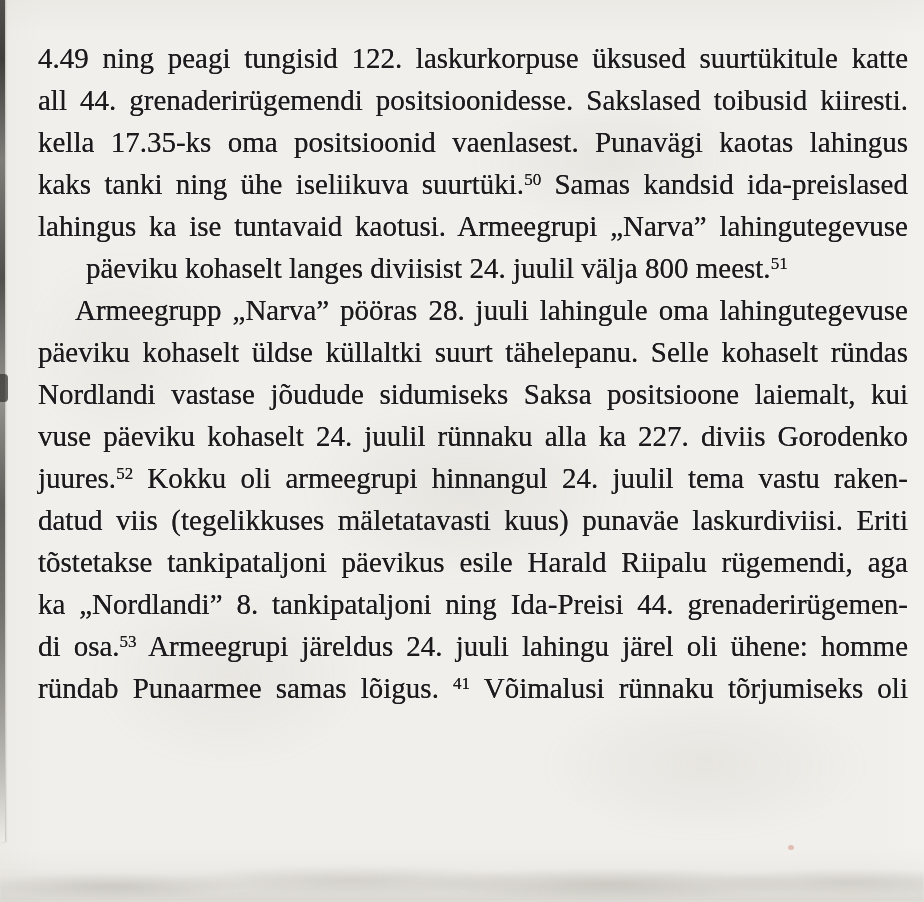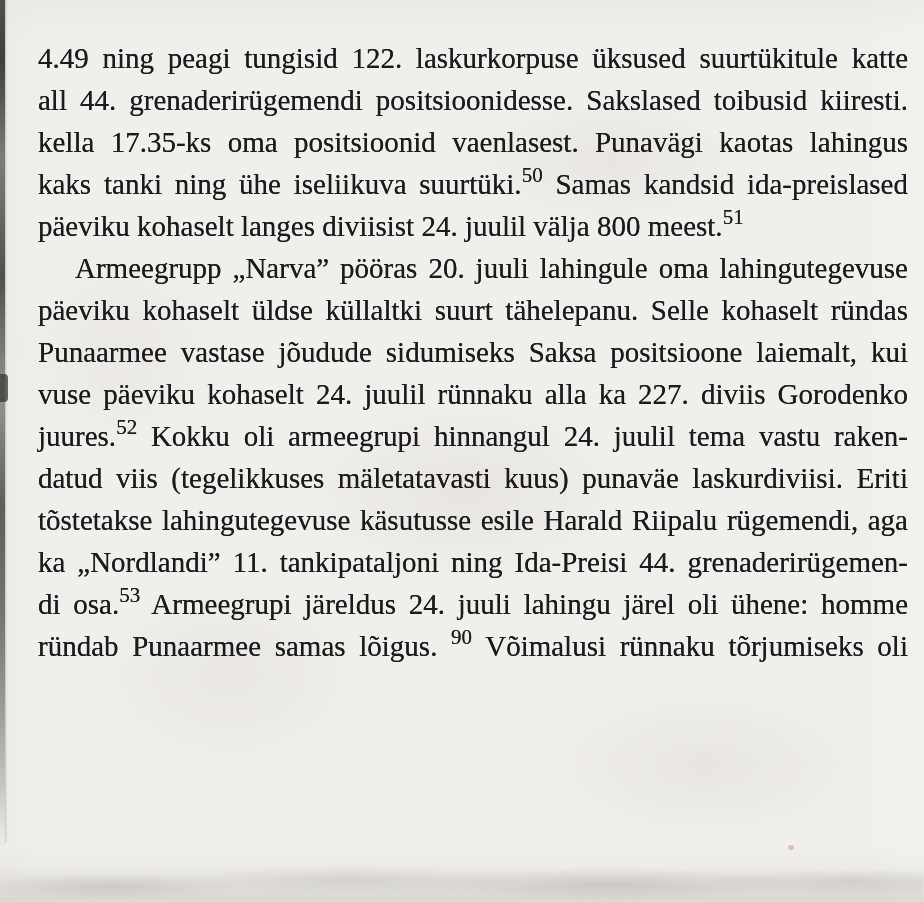--- a/index.html
+++ b/index.html
@@ -84,24 +84,24 @@
     line-height: 42px;
     color: #1c1a1d;
     text-shadow: 0 0 0.6px rgba(28,26,29,0.9);
   }
   .line {
     height: 42px;
     text-align: justify;
     text-align-last: justify;
     white-space: normal;
   }
-  .line.no-just { text-align-last: left; }
+  .line.no-just { text-align-last: left; margin-left: 48px; }
   .line.indent { padding-left: 37px; }
   .line sup {
-    font-size: 21px;
+    font-size: 17px;
     line-height: 0;
     vertical-align: baseline;
     position: relative;
     top: -0.55em;
     text-shadow: 0 0 0.4px rgba(28,26,29,0.9);
   }
 </style>
 </head>
 <body>
 
@@ -114,25 +114,26 @@
   <div class="bottom-band"></div>
   <div class="speck"></div>
   <div class="edge-shadow"></div>
   <div class="edge-nub"></div>
 
   <div class="textblock">
       <div class="line"><span>4.49 ning peagi tungisid 122. laskurkorpuse üksused suurtükitule katte</span></div>
       <div class="line"><span>all 44. grenaderirügemendi positsioonidesse. Sakslased toibusid kiiresti.</span></div>
       <div class="line"><span>kella 17.35-ks oma positsioonid vaenlasest. Punavägi kaotas lahingus</span></div>
       <div class="line"><span>kaks tanki ning ühe iseliikuva suurtüki.</span><sup>50</sup><span> Samas kandsid ida-preislased</span></div>
+      <div class="line"><span>lahingus ka ise tuntavaid kaotusi. Armeegrupi „Narva” lahingutegevuse</span></div>
       <div class="line no-just"><span>päeviku kohaselt langes diviisist 24. juulil välja 800 meest.</span><sup>51</sup></div>
-      <div class="line indent"><span>Armeegrupp „Narva” pööras 20. juuli lahingule oma lahingutegevuse</span></div>
+      <div class="line indent"><span>Armeegrupp „Narva” pööras 28. juuli lahingule oma lahingutegevuse</span></div>
       <div class="line"><span>päeviku kohaselt üldse küllaltki suurt tähelepanu. Selle kohaselt ründas</span></div>
-      <div class="line"><span>Punaarmee vastase jõudude sidumiseks Saksa positsioone laiemalt, kui</span></div>
+      <div class="line"><span>Nordlandi vastase jõudude sidumiseks Saksa positsioone laiemalt, kui</span></div>
       <div class="line"><span>vuse päeviku kohaselt 24. juulil rünnaku alla ka 227. diviis Gorodenko</span></div>
       <div class="line"><span>juures.</span><sup>52</sup><span> Kokku oli armeegrupi hinnangul 24. juulil tema vastu raken-</span></div>
       <div class="line"><span>datud viis (tegelikkuses mäletatavasti kuus) punaväe laskurdiviisi. Eriti</span></div>
-      <div class="line"><span>tõstetakse lahingutegevuse käsutusse esile Harald Riipalu rügemendi, aga</span></div>
-      <div class="line"><span>ka „Nordlandi” 11. tankipataljoni ning Ida-Preisi 44. grenaderirügemen-</span></div>
+      <div class="line"><span>tõstetakse tankipataljoni päevikus esile Harald Riipalu rügemendi, aga</span></div>
+      <div class="line"><span>ka „Nordlandi” 8. tankipataljoni ning Ida-Preisi 44. grenaderirügemen-</span></div>
       <div class="line"><span>di osa.</span><sup>53</sup><span> Armeegrupi järeldus 24. juuli lahingu järel oli ühene: homme</span></div>
-      <div class="line"><span>ründab Punaarmee samas lõigus. </span><sup>90</sup><span> Võimalusi rünnaku tõrjumiseks oli</span></div>
+      <div class="line"><span>ründab Punaarmee samas lõigus. </span><sup>41</sup><span> Võimalusi rünnaku tõrjumiseks oli</span></div>
     </div>
 </div>
 
 </body></html>

